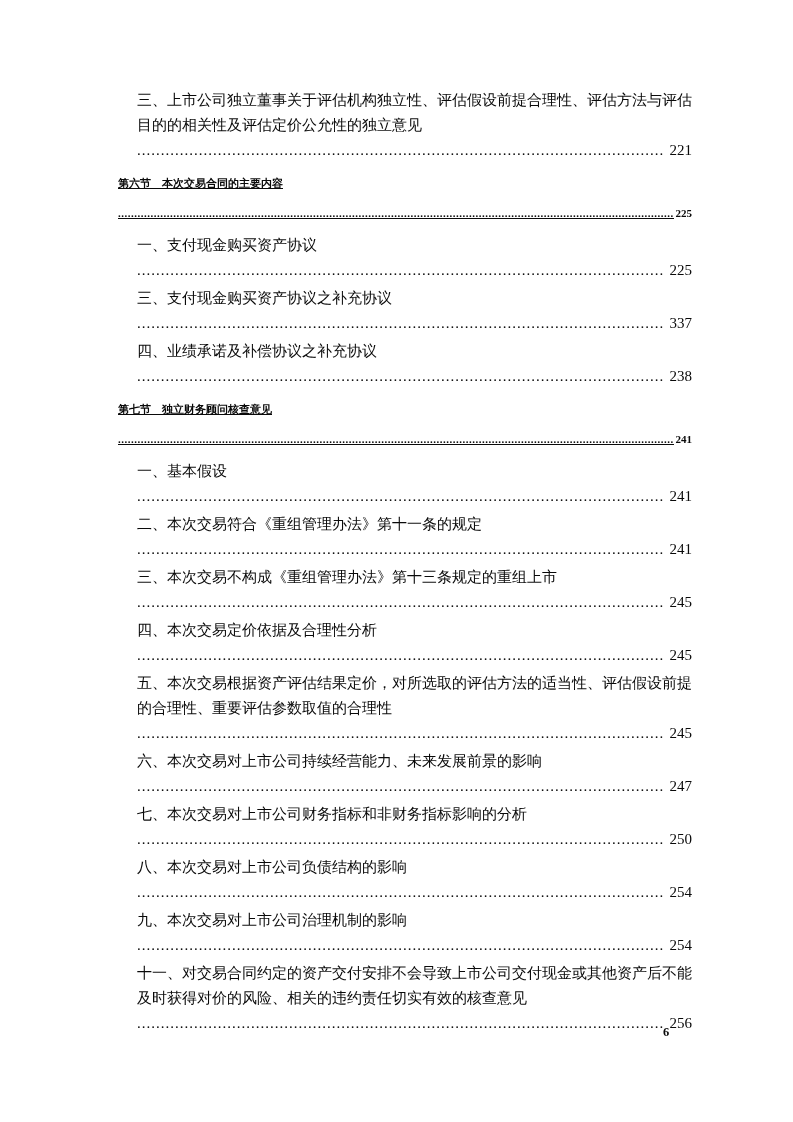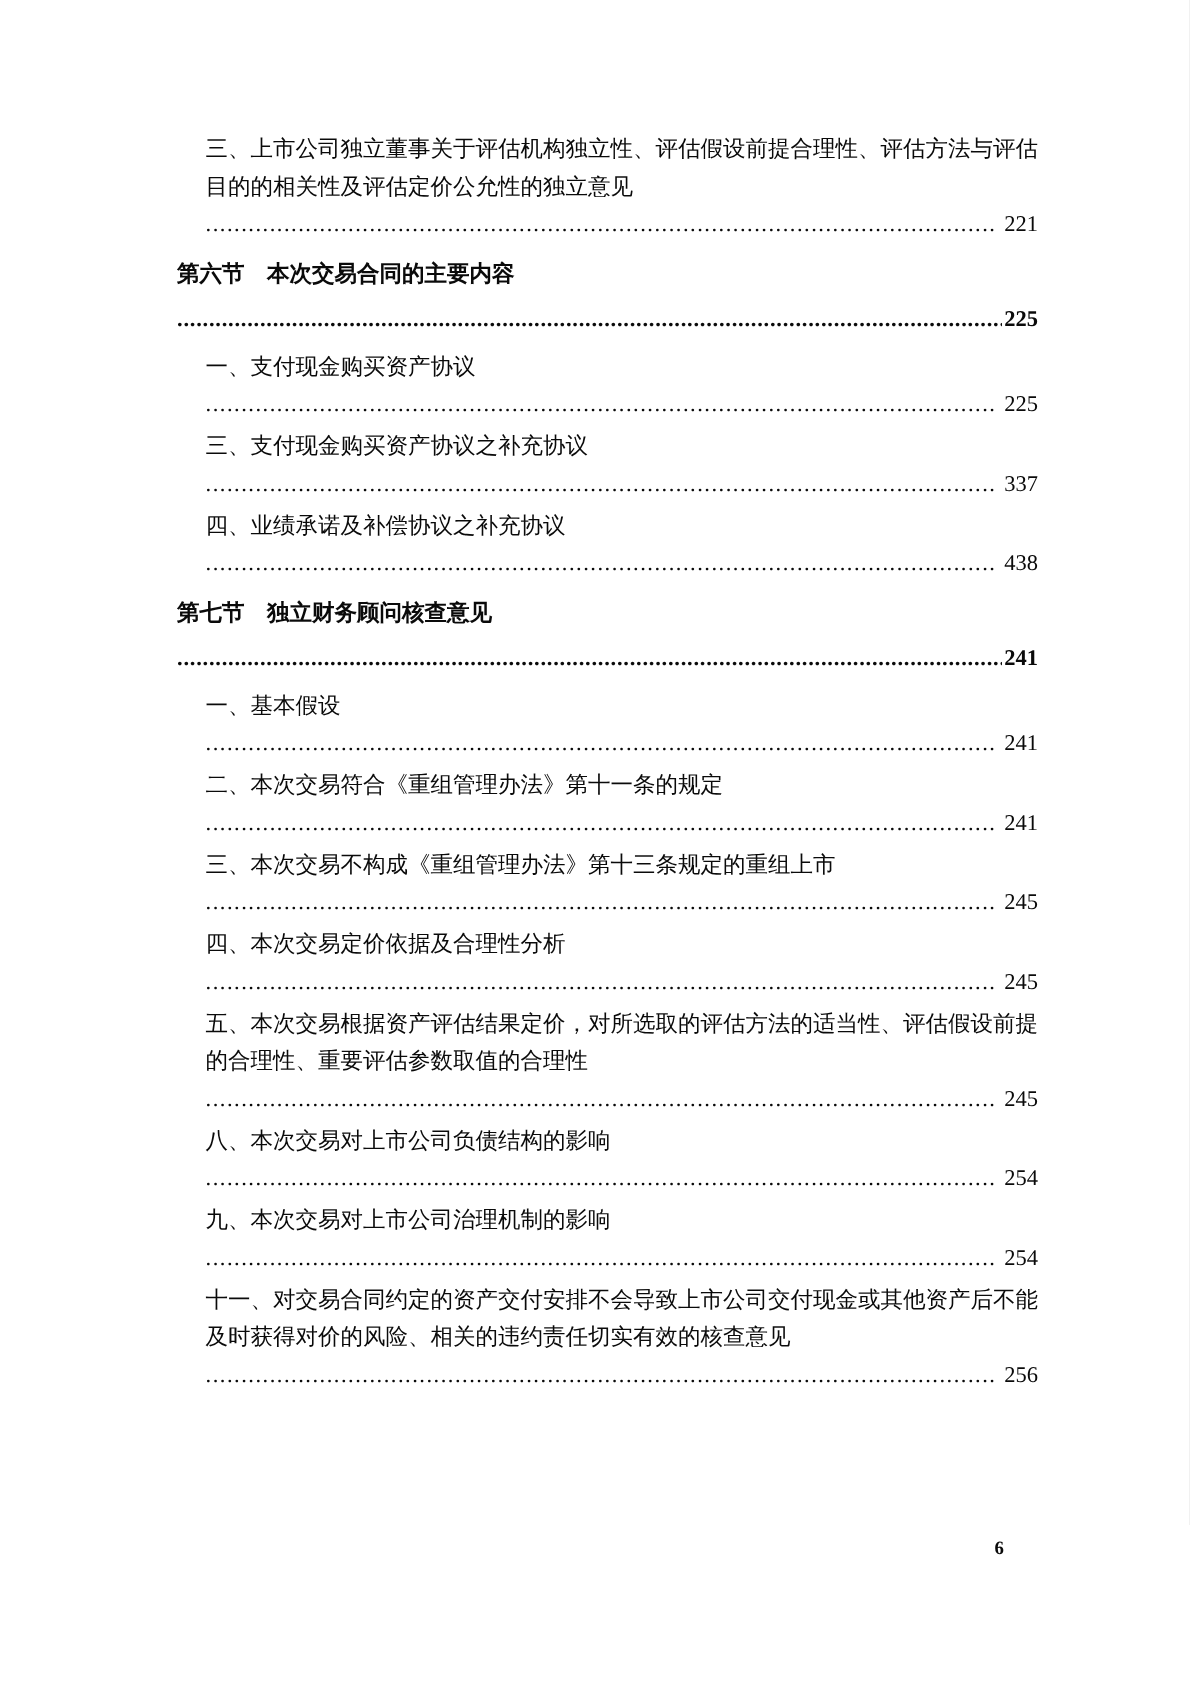--- a/index.html
+++ b/index.html
@@ -27,24 +27,25 @@
     font-size: 15px;
     line-height: 25px;
     text-align: left;
     white-space: normal;
     word-break: break-all;
   }
   .toc-entry.item {
     padding-left: 19px;
   }
   .toc-entry.section {
-    font-size: 15px;
+    font-size: 11px;
     font-weight: bold;
     line-height: 30px;
     margin: 5px 0 5px 0;
+    text-decoration: underline;
   }
   
   .toc-entry .t::after {
     content: " ....................................................................................................................................................................................................................................................................................................................................................................................";
     letter-spacing: 1px;
     word-break: break-all;
   }
   .toc-entry.section .t::after {
     letter-spacing: 0.5px;
   }
@@ -70,25 +71,27 @@
 </style>
 </head>
 <body>
 
 <div class="page">
   <div class="toc">
       <p class="toc-entry item"><span class="t">三、上市公司独立董事关于评估机构独立性、评估假设前提合理性、评估方法与评估目的的相关性及评估定价公允性的独立意见</span><span class="num">221</span></p>
       <p class="toc-entry section"><span class="t">第六节　本次交易合同的主要内容</span><span class="num">225</span></p>
       <p class="toc-entry item"><span class="t">一、支付现金购买资产协议</span><span class="num">225</span></p>
       <p class="toc-entry item"><span class="t">三、支付现金购买资产协议之补充协议</span><span class="num">337</span></p>
-      <p class="toc-entry item"><span class="t">四、业绩承诺及补偿协议之补充协议</span><span class="num">438</span></p>
+      <p class="toc-entry item"><span class="t">四、业绩承诺及补偿协议之补充协议</span><span class="num">238</span></p>
       <p class="toc-entry section"><span class="t">第七节　独立财务顾问核查意见</span><span class="num">241</span></p>
       <p class="toc-entry item"><span class="t">一、基本假设</span><span class="num">241</span></p>
       <p class="toc-entry item"><span class="t">二、本次交易符合《重组管理办法》第十一条的规定</span><span class="num">241</span></p>
       <p class="toc-entry item"><span class="t">三、本次交易不构成《重组管理办法》第十三条规定的重组上市</span><span class="num">245</span></p>
       <p class="toc-entry item"><span class="t">四、本次交易定价依据及合理性分析</span><span class="num">245</span></p>
       <p class="toc-entry item"><span class="t">五、本次交易根据资产评估结果定价，对所选取的评估方法的适当性、评估假设前提的合理性、重要评估参数取值的合理性</span><span class="num">245</span></p>
+      <p class="toc-entry item"><span class="t">六、本次交易对上市公司持续经营能力、未来发展前景的影响</span><span class="num">247</span></p>
+      <p class="toc-entry item"><span class="t">七、本次交易对上市公司财务指标和非财务指标影响的分析</span><span class="num">250</span></p>
       <p class="toc-entry item"><span class="t">八、本次交易对上市公司负债结构的影响</span><span class="num">254</span></p>
       <p class="toc-entry item"><span class="t">九、本次交易对上市公司治理机制的影响</span><span class="num">254</span></p>
       <p class="toc-entry item"><span class="t">十一、对交易合同约定的资产交付安排不会导致上市公司交付现金或其他资产后不能及时获得对价的风险、相关的违约责任切实有效的核查意见</span><span class="num">256</span></p>
     </div>
   <div class="footer-page-number">6</div>
 </div>
 
 </body></html>

